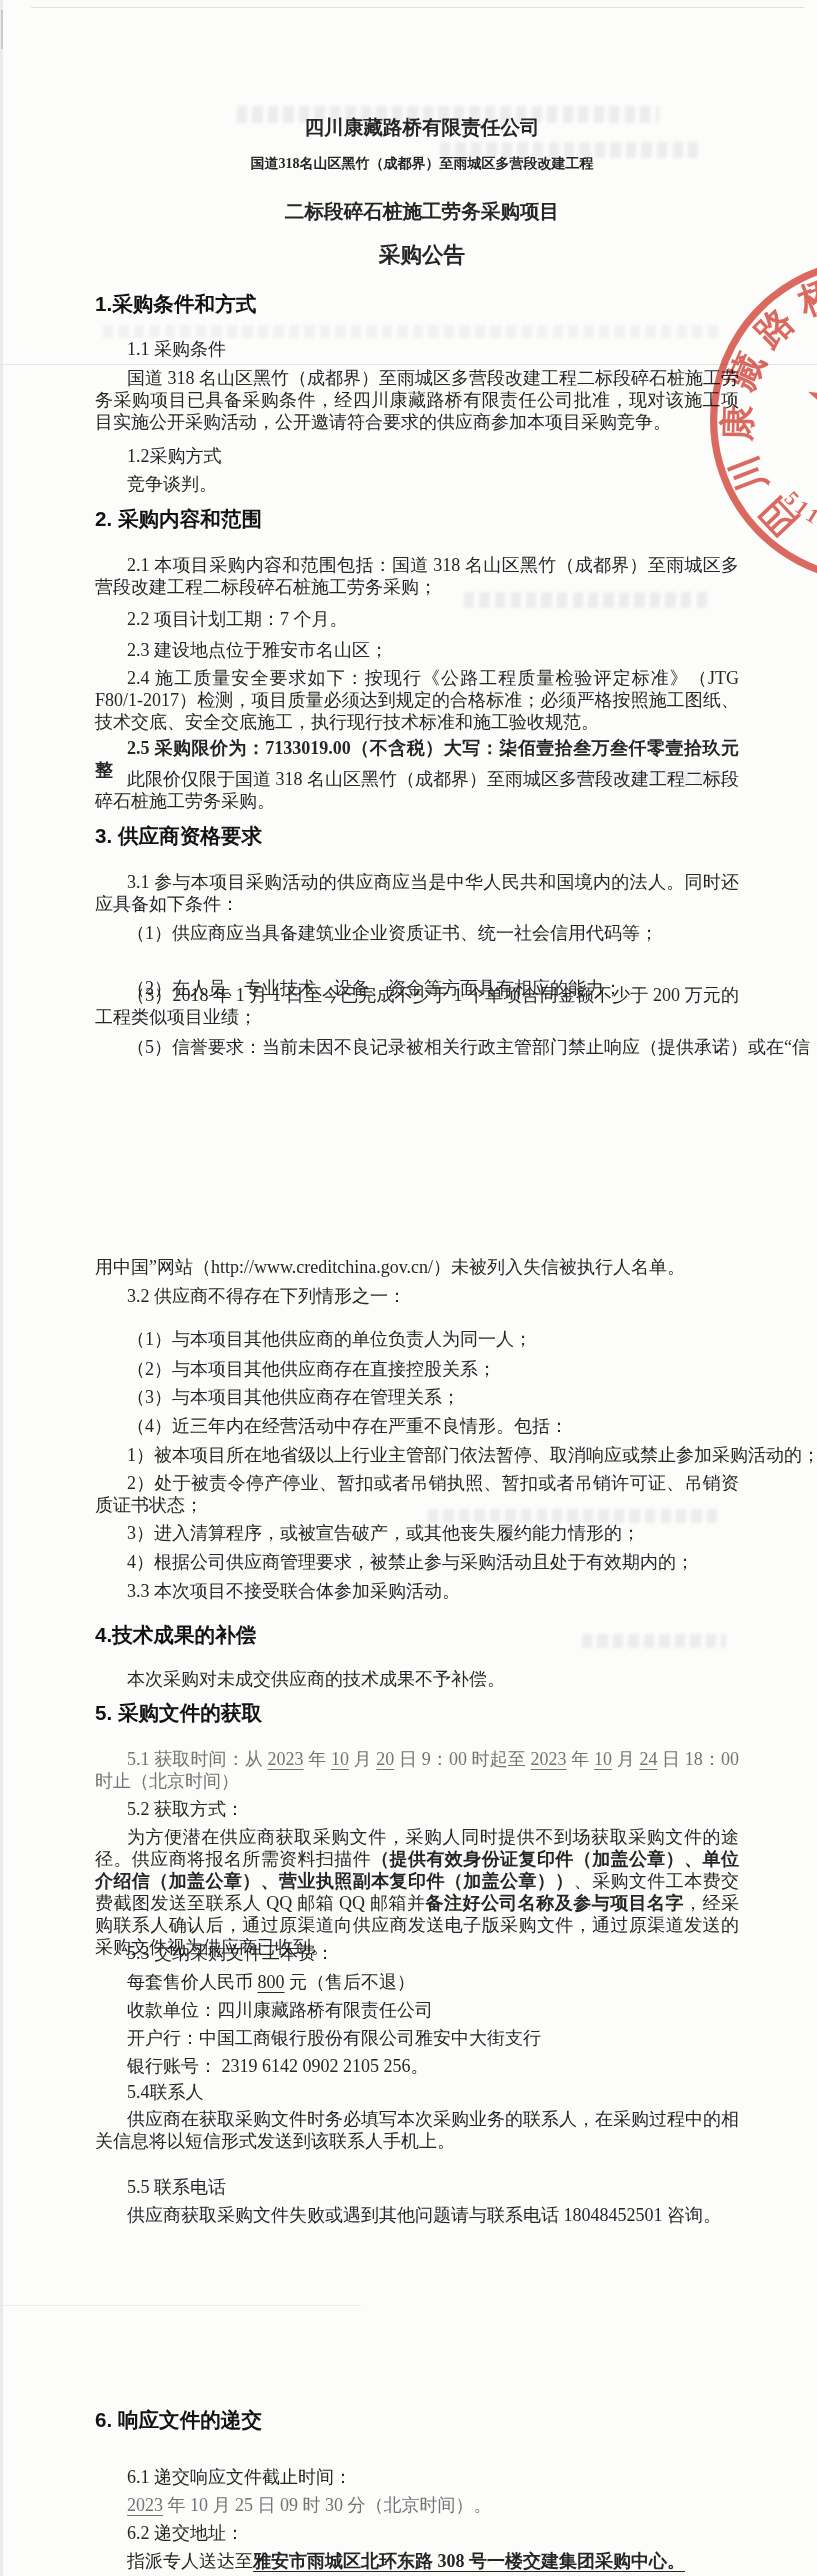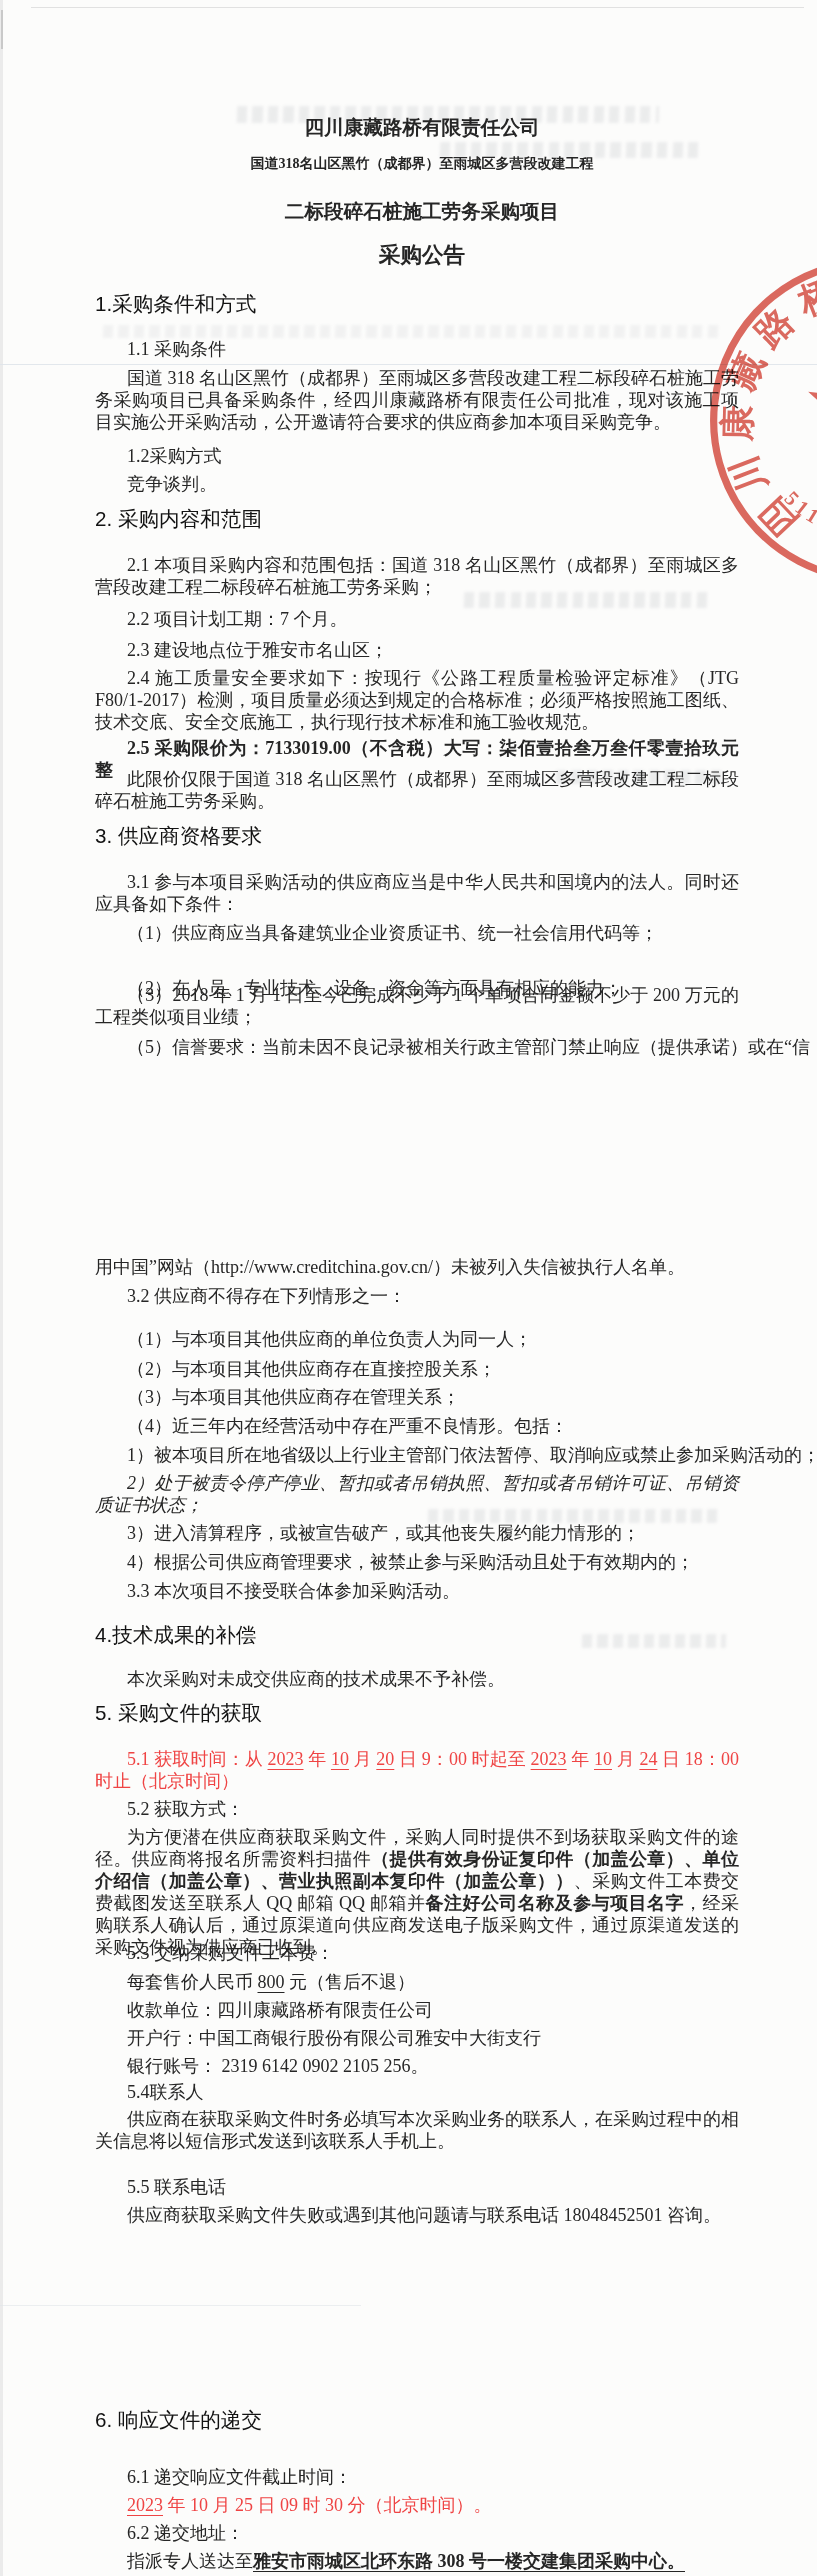--- a/index.html
+++ b/index.html
@@ -1,25 +1,25 @@
 <!DOCTYPE html>
 <html style="font-size:8.2px"><head>
 <meta charset="utf-8">
 <style>
   html,body{margin:0;padding:0;background:#9a9a9a}
   .page{position:relative;width:818px;height:3470px;background:#fcfcfb;overflow:hidden;
         font-family:"Liberation Serif",serif;color:#262626}
   .block{position:absolute;left:95px;width:644px;font-size:18px;line-height:22px;text-align:justify}
   .block.title{left:95px;width:654px;text-align:center;font-weight:bold;line-height:1.15}
-  .block.h1{font-family:"Liberation Sans",sans-serif;font-weight:normal;font-size:20.6px;line-height:1.1;
+  .block.h1{font-family:"Liberation Sans",sans-serif;font-weight:bold;font-size:20.6px;line-height:1.1;
             color:#131313;text-align:left;width:670px}
   .indent{text-indent:32px}
   .nowrap{white-space:nowrap;width:auto;text-align:left}
   .b{font-weight:bold}
-  .red{color:#ef4444}
+  .red{color:#737373}
   .u{text-decoration:underline;text-underline-offset:3.6px;text-decoration-thickness:1px}
   .smudge{position:absolute;filter:blur(1.5px);opacity:.14;transform:skewX(-2deg);
           background:repeating-linear-gradient(90deg,#8a8f98 0 10.3px,rgba(0,0,0,0) 10.3px 15.5px)}
   .crease{position:absolute;height:1px;background:#dfe4ea;opacity:.9}
   .edge{position:absolute;background:#d6d6d6}
   .stamp{position:absolute;mix-blend-mode:multiply;opacity:.82}
   .stamp text{font-family:"Liberation Serif",serif;font-weight:bold}
 </style>
 </head>
 <body>
@@ -62,21 +62,21 @@
     <div class="block indent" style="top: 977px;"><span>（2）在人员、专业技术、设备、资金等方面具有相应的能力；</span></div>
     <div class="block indent" style="top: 984px;"><span>（3）2018 年 1 月 1 日至今已完成不少于 1 个单项合同金额不少于 200 万元的工程类似项目业绩；</span></div>
     <div class="block indent nowrap" style="top: 1036px;"><span>（5）信誉要求：当前未因不良记录被相关行政主管部门禁止响应（提供承诺）或在“信</span></div>
     <div class="block nowrap" style="top: 1256px;"><span>用中国”网站（http://www.creditchina.gov.cn/）未被列入失信被执行人名单。</span></div>
     <div class="block indent" style="top: 1285px;"><span>3.2 供应商不得存在下列情形之一：</span></div>
     <div class="block indent" style="top: 1328px;"><span>（1）与本项目其他供应商的单位负责人为同一人；</span></div>
     <div class="block indent" style="top: 1358px;"><span>（2）与本项目其他供应商存在直接控股关系；</span></div>
     <div class="block indent" style="top: 1386px;"><span>（3）与本项目其他供应商存在管理关系；</span></div>
     <div class="block indent" style="top: 1415px;"><span>（4）近三年内在经营活动中存在严重不良情形。包括：</span></div>
     <div class="block indent nowrap" style="top: 1444px; text-align: center;"><span>1）被本项目所在地省级以上行业主管部门依法暂停、取消响应或禁止参加采购活动的；</span></div>
-    <div class="block indent" style="top: 1472px; font-style: italic;"><span>2）处于被责令停产停业、暂扣或者吊销执照、暂扣或者吊销许可证、吊销资质证书状态；</span></div>
+    <div class="block indent" style="top: 1472px;"><span>2）处于被责令停产停业、暂扣或者吊销执照、暂扣或者吊销许可证、吊销资质证书状态；</span></div>
     <div class="block indent" style="top: 1522px;"><span>3）进入清算程序，或被宣告破产，或其他丧失履约能力情形的；</span></div>
     <div class="block indent" style="top: 1551px;"><span>4）根据公司供应商管理要求，被禁止参与采购活动且处于有效期内的；</span></div>
     <div class="block indent" style="top: 1580px;"><span>3.3 本次项目不接受联合体参加采购活动。</span></div>
     <div class="block h1" style="top: 1624px;"><span>4.技术成果的补偿</span></div>
     <div class="block indent" style="top: 1668px;"><span>本次采购对未成交供应商的技术成果不予补偿。</span></div>
     <div class="block h1" style="top: 1702px;"><span>5. 采购文件的获取</span></div>
     <div class="block indent" style="top: 1748px;"><span class="red">5.1 获取时间：从 </span><span class="red u">2023</span><span class="red"> 年 </span><span class="red u">10</span><span class="red"> 月 </span><span class="red u">20</span><span class="red"> 日 9：00 时起至 </span><span class="red u">2023</span><span class="red"> 年 </span><span class="red u">10</span><span class="red"> 月 </span><span class="red u">24</span><span class="red"> 日 18：00 时止（北京时间）</span></div>
     <div class="block indent" style="top: 1798px;"><span>5.2 获取方式：</span></div>
     <div class="block indent" style="top: 1826px;"><span>为方便潜在供应商获取采购文件，采购人同时提供不到场获取采购文件的途径。供应商将报名所需资料扫描件</span><span class="b">（提供有效身份证复印件（加盖公章）、单位介绍信（加盖公章）、营业执照副本复印件（加盖公章））</span><span>、采购文件工本费交费截图发送至联系人 QQ 邮箱 QQ 邮箱并</span><span class="b">备注好公司名称及参与项目名字</span><span>，经采购联系人确认后，通过原渠道向供应商发送电子版采购文件，通过原渠道发送的采购文件视为供应商已收到。</span></div>
     <div class="block indent" style="top: 1942px;"><span>5.3 交纳采购文件工本费：</span></div>

